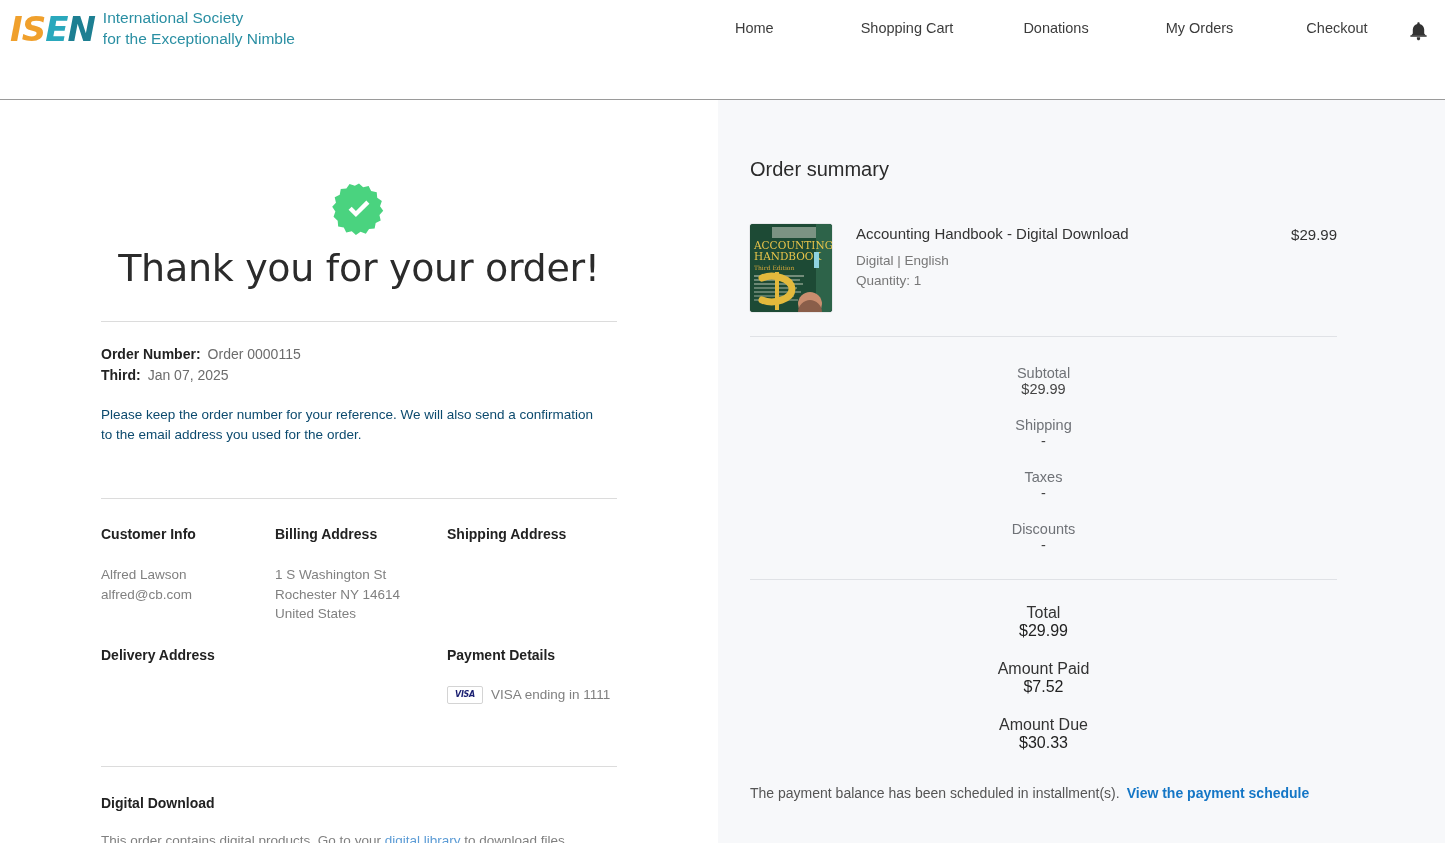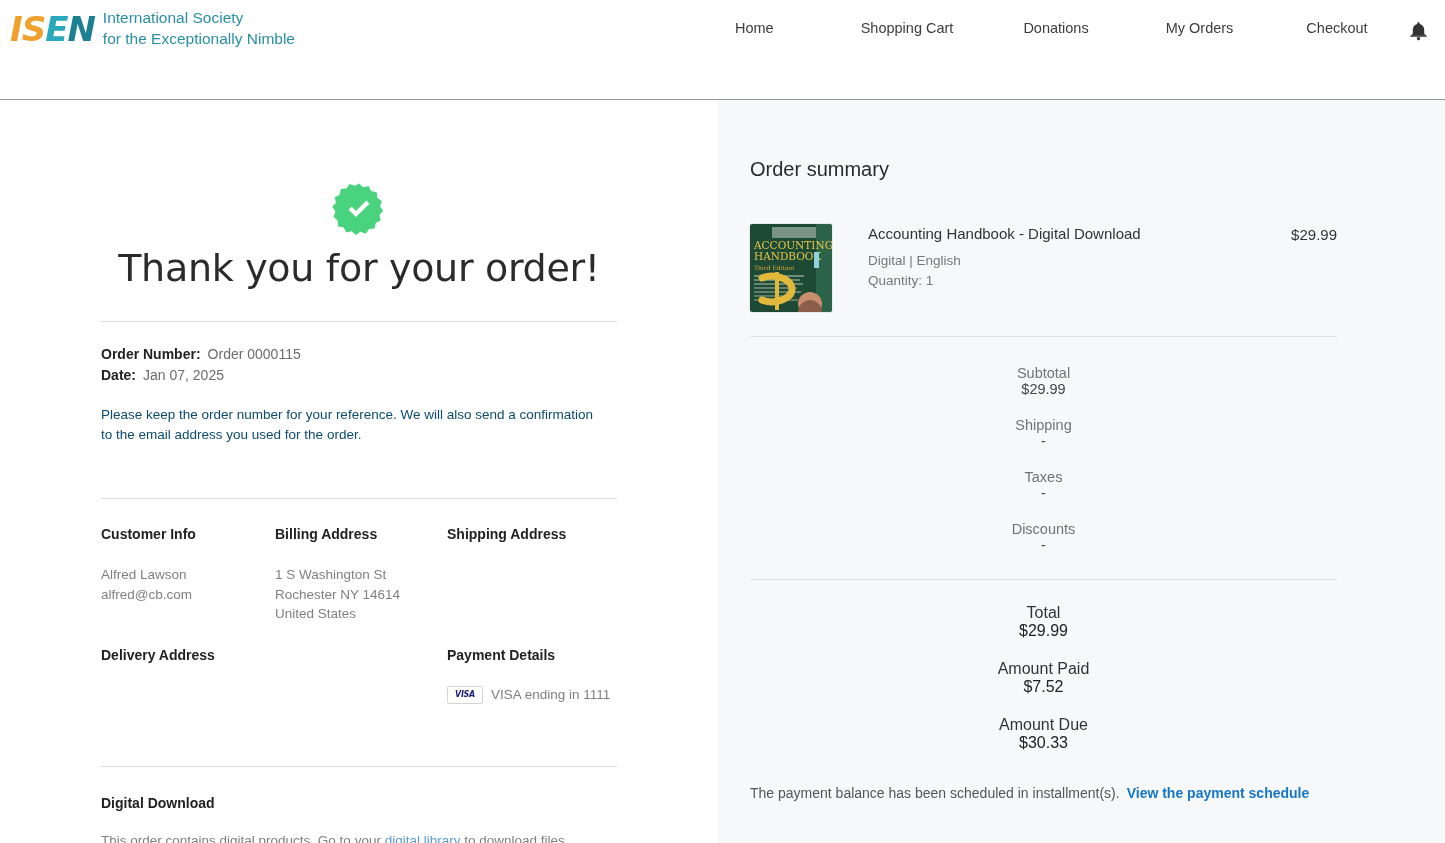--- a/index.html
+++ b/index.html
@@ -213,21 +213,21 @@
   .summary-title {
     font-size: 20px;
     color: #2b2b2b;
     font-weight: 400;
     margin-bottom: 43px;
   }
 
   .item-row {
     display: flex;
     align-items: flex-start;
-    gap: 36px;
+    gap: 24px;
     padding-bottom: 24px;
   }
   .book-cover {
     width: 82px;
     height: 88px;
     flex: 0 0 82px;
     border-radius: 3px;
     overflow: hidden;
     background: #1e4735;
     position: relative;
@@ -342,21 +342,21 @@
 
       <h1 class="thank-you">Thank you for your order!</h1>
 
       <div class="hr hr-1"></div>
 
       <div class="meta-block">
         <div class="meta-line">
           <b>Order Number:</b><span class="meta-val">Order 0000115</span>
         </div>
         <div class="meta-line">
-          <b>Date:</b><span class="meta-val">Jan 07, 2025</span>
+          <b>Third:</b><span class="meta-val">Jan 07, 2025</span>
         </div>
         <p class="note">Please keep the order number for your reference. We will also send a confirmation to the email address you used for the order.</p>
       </div>
 
       <div class="hr hr-2"></div>
 
       <div class="info-grid">
         <div class="col-a">
           <div class="sec-title">Customer Info</div>
           <div class="sec-line">Alfred Lawson</div>

